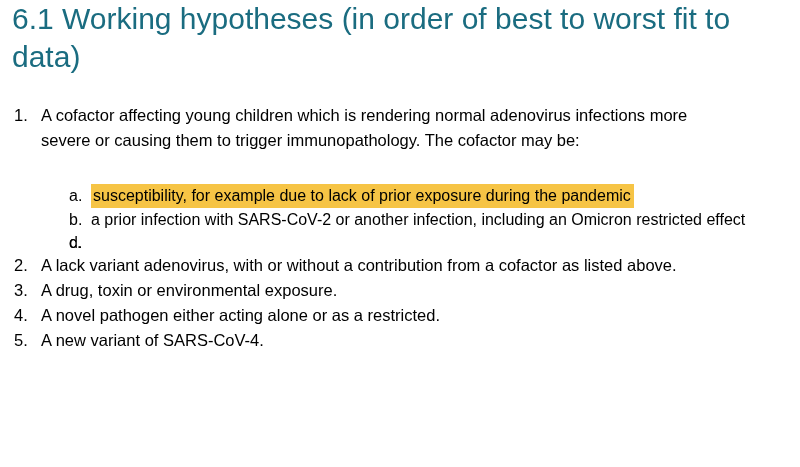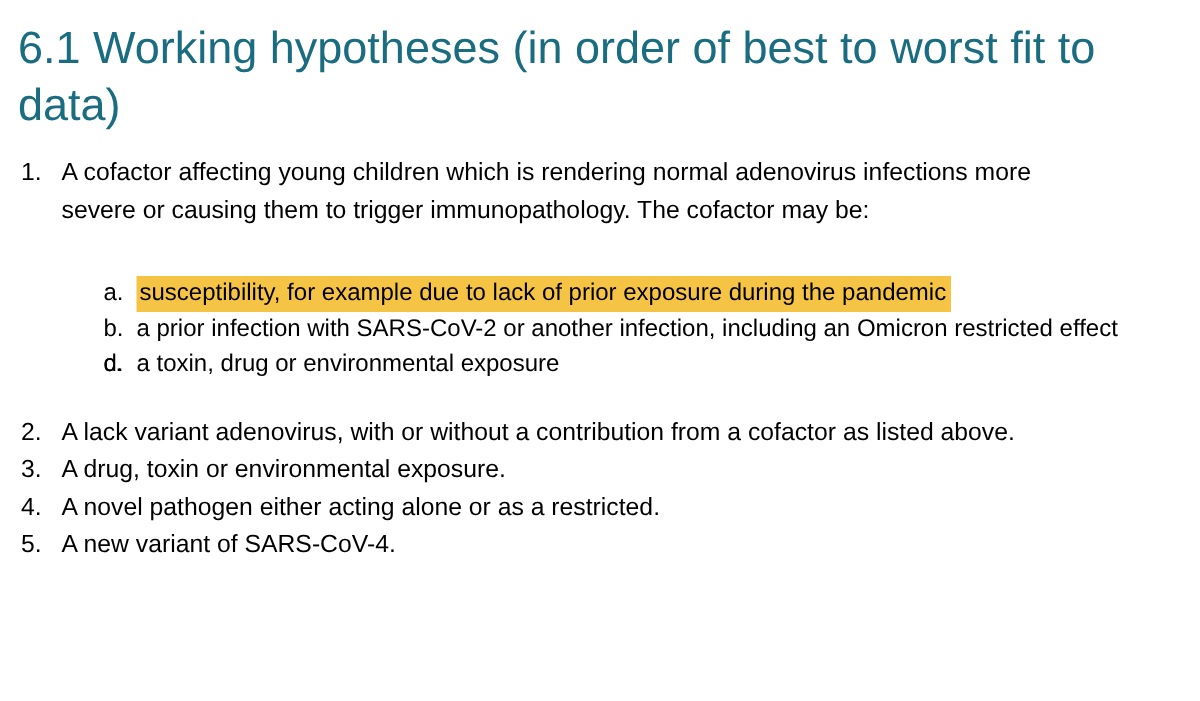--- a/index.html
+++ b/index.html
@@ -21,21 +21,21 @@
     width: 800px;
     height: 467px;
     background: #ffffff;
     box-sizing: border-box;
   }
 
   
   .slide-title {
     position: absolute;
     left: 12px;
-    top: 14px;
+    top: 0;
     width: 780px;
     color: #1a6c80;
     font-size: 30px;
     line-height: 38px;
     font-weight: 400;
     letter-spacing: 0px;
     white-space: normal;
   }
 
   
@@ -134,21 +134,20 @@
         <span class="marker">b.</span>
         <span class="txt">a prior infection with SARS-CoV-2 or another infection, including an Omicron restricted effect</span>
       </div>
 
       <div class="lvl2-item">
         <span class="marker">c.</span>
       </div>
 
       <div class="lvl2-item">
         <span class="marker">d.</span>
-        <span class="txt">a toxin, drug or environmental exposure</span>
       </div>
 
     </div>
 
     <div class="lvl1-item">
       <span class="marker">2.</span>
       <span class="txt">A lack variant adenovirus, with or without a contribution from a cofactor as listed above.</span>
     </div>
 
     <div class="lvl1-item">

